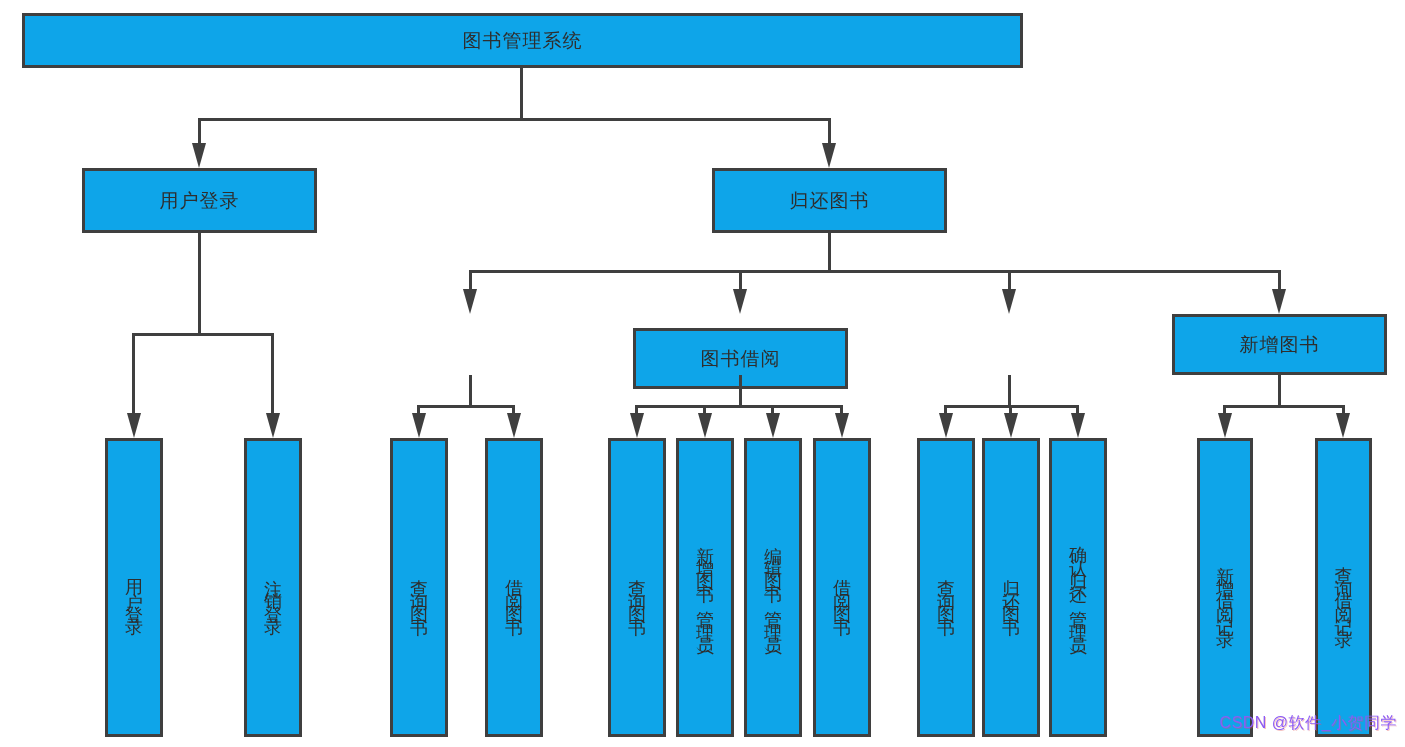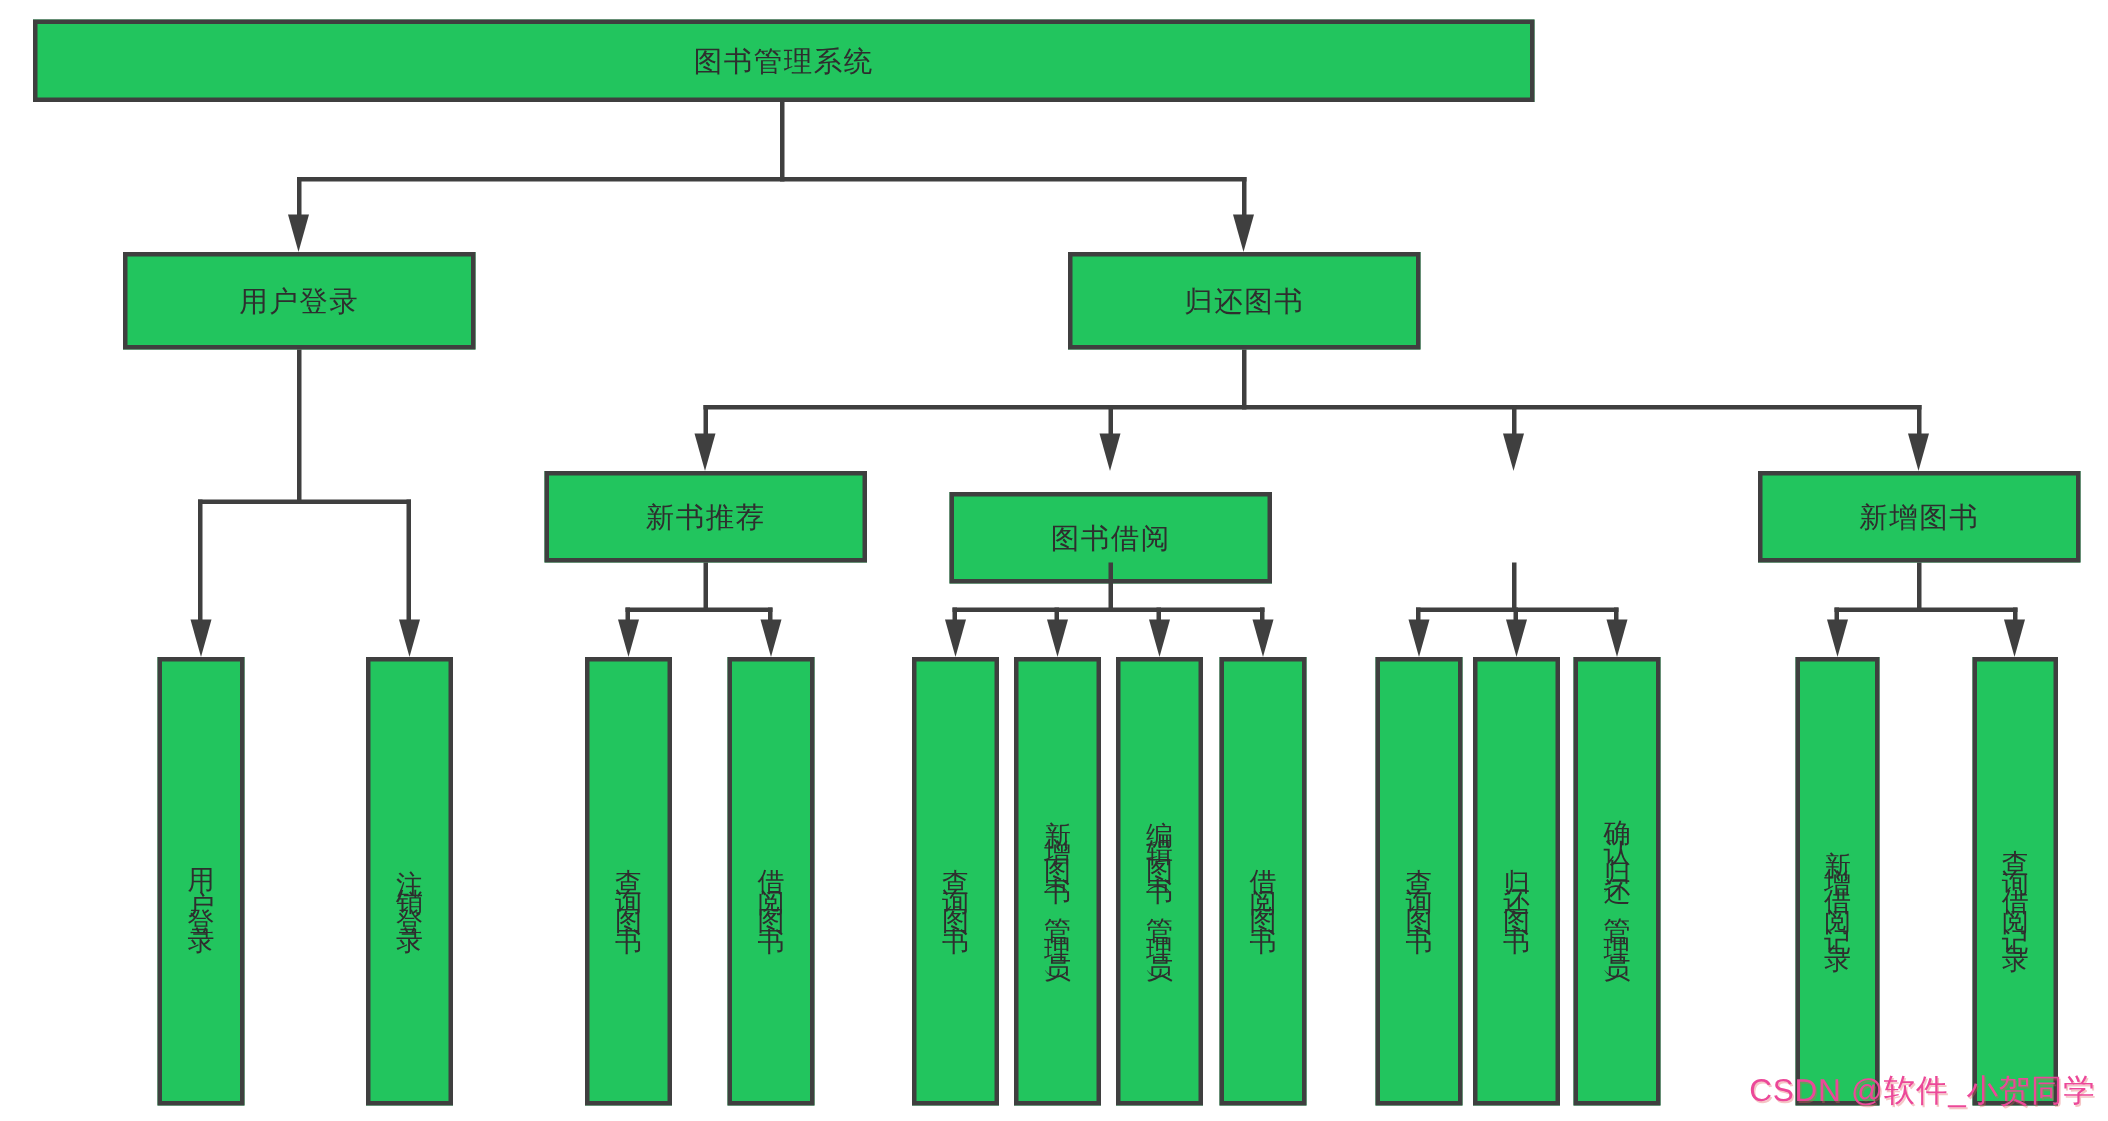--- a/index.html
+++ b/index.html
@@ -1,52 +1,51 @@
 <!DOCTYPE html>
 <html><head>
 <meta charset="utf-8">
 <style>
   html,body{margin:0;padding:0;background:#ffffff;}
   .canvas{
     position:relative;width:1405px;height:747px;background:#ffffff;overflow:hidden;
     font-family:"Liberation Sans",sans-serif;
   }
   .node{
-    position:absolute;background:#22c55e;border:3px solid #3f3f3f;box-sizing:border-box;
+    position:absolute;background:#0ea5e9;border:3px solid #3f3f3f;box-sizing:border-box;
     display:flex;align-items:center;justify-content:center;
     font-size:19px;color:#2e2e2e;letter-spacing:1px;
   }
   .leaf{
     writing-mode:vertical-rl;text-orientation:mixed;
     font-size:18px;letter-spacing:13px;line-height:1;
     padding-top:6px;
   }
   .vl{position:absolute;width:3px;background:#3f3f3f;}
   .hl{position:absolute;height:3px;background:#3f3f3f;}
   .ar{position:absolute;width:0;height:0;
       border-left:7px solid transparent;border-right:7px solid transparent;
       border-top:25px solid #3f3f3f;}
   .watermark{
     position:absolute;top:713px;right:8px;z-index:10;
-    font-size:21px;color:#ec4899;letter-spacing:0.5px;
+    font-size:16px;color:#8b5cf6;letter-spacing:0.5px;
     text-shadow:1px 1px 0 rgba(225,90,90,0.35);
   }
 </style>
 </head>
 <body>
 
 <div class="canvas">
 
   <div class="node" style="left:22px;top:13px;width:1001px;height:55px;">图书管理系统</div>
 
   <div class="node" style="left:82px;top:168px;width:235px;height:65px;">用户登录</div>
 
   <div class="node" style="left:712px;top:168px;width:235px;height:65px;">归还图书</div>
 
-  <div class="node" style="left:363px;top:314px;width:215px;height:61px;">新书推荐</div>
 
   <div class="node" style="left:633px;top:328px;width:215px;height:61px;">图书借阅</div>
 
 
   <div class="node" style="left:1172px;top:314px;width:215px;height:61px;">新增图书</div>
 
   <div class="node leaf" style="left:105px;top:438px;width:58px;height:299px;">用户登录</div>
   <div class="node leaf" style="left:244px;top:438px;width:58px;height:299px;">注销登录</div>
 
   <div class="node leaf" style="left:390px;top:438px;width:58px;height:299px;">查询图书</div>

